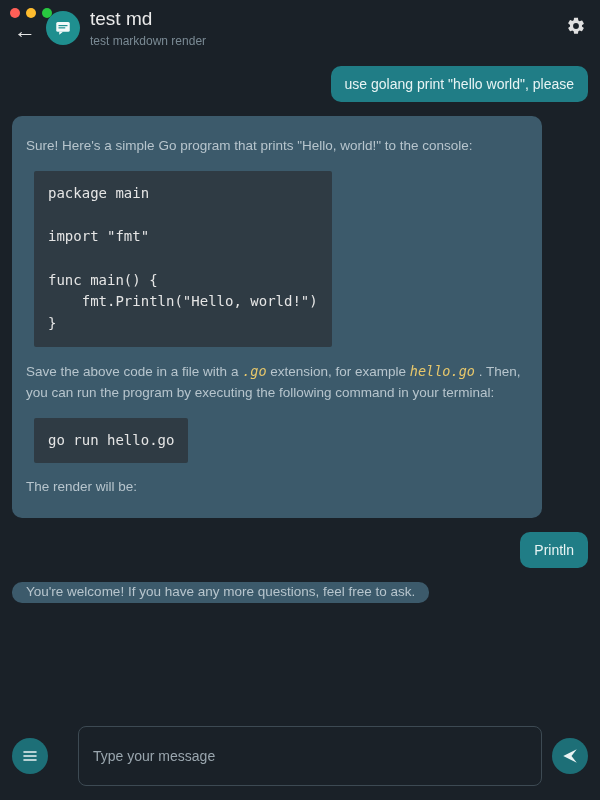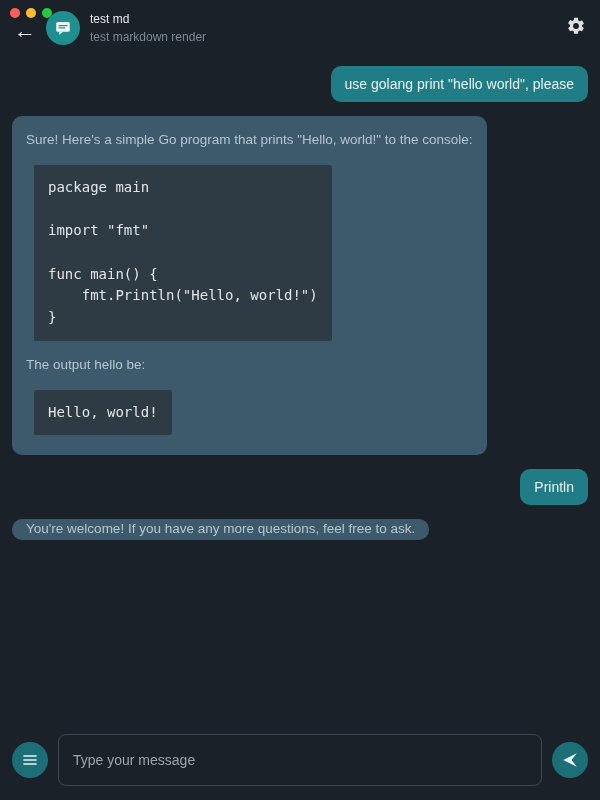--- a/index.html
+++ b/index.html
@@ -27,21 +27,21 @@
   }
   .back-arrow { color:#e6e6e6; font-size:22px; margin-left:0; margin-top:6px; cursor:pointer;}
   .avatar {
     width: 34px; height:34px; border-radius:50%;
     background:#1f8f8f;
     display:flex; align-items:center; justify-content:center;
     color:#fff; font-size:18px;
     position:relative;
   }
   .titleblock { flex:1; display:flex; flex-direction:column; }
-  .title { color:#eaeaea; font-size:12px; }
+  .title { color:#eaeaea; font-size:19px; }
   .subtitle { color:#7a8a94; font-size:12px; margin-top:4px;}
   .gear { color:#e0e0e0; font-size:18px; cursor:pointer; }
 
   .chat {
     padding: 10px 12px 80px 12px;
     display:flex; flex-direction:column; gap:14px;
     height: calc(100% - 56px);
     overflow:auto;
   }
   .bubble-user {
@@ -50,21 +50,21 @@
     color:#e8f4f4;
     padding:10px 14px;
     border-radius:10px;
     font-size:14px;
     max-width:80%;
   }
   .bubble-bot {
     align-self:flex-start;
     background:#3c5a6b;
     color:#cfd8de;
-    padding:10px 14px;
+    padding:16px 14px;
     border-radius:10px;
     font-size:13.5px;
     max-width:92%;
     line-height:1.55;
   }
   .codeblock {
     background:#2f3b44;
     color:#e5e5e5;
     padding:12px 14px;
     margin:10px 8px;
@@ -89,26 +89,26 @@
     padding:0 12px;
   }
   .roundbtn {
     width:36px; height:36px; border-radius:50%;
     background:#1d6f77;
     display:flex; align-items:center; justify-content:center;
     color:#eaf3f3; cursor:pointer;
     flex-shrink:0;
   }
   .inputbox {
-    flex:1; height:52px;
+    flex:1; height:60px;
     background:transparent;
     border:1px solid #3d4a53;
     border-radius:8px;
     padding:0 14px;
-    color:#cfd8de; font-size:14px;
+    color:#cfd8de; font-size:14px;margin-left:20px;
   }
   .inputbox::placeholder { color:#9aa6ae; }
 </style>
 </head>
 <body>
 
 <div class="window-dots">
   <div class="dot r"></div>
   <div class="dot y"></div>
   <div class="dot g"></div>
@@ -143,22 +143,26 @@
 
   <div class="bubble-bot">
     <div class="bottext bottext-block">Sure! Here's a simple Go program that prints "Hello, world!" to the console:</div>
     <div class="codeblock">package main
 
 import "fmt"
 
 func main() {
     fmt.Println("Hello, world!")
 }</div>
-    <div class="bottext bottext-block">The output hello be:</div>
-    <div class="codeblock" style="min-width:110px">Hello, world!</div>
+    <div class="bottext bottext-block">
+      <span>Save the above code in a file with a </span><span class="inline-code">.go</span><span> extension, for example </span><span class="inline-code">hello.go</span>
+      <span>. Then, you can run the program by executing the following command in your terminal:</span>
+    </div>
+    <div class="codeblock" style="min-width:140px">go run hello.go</div>
+    <div class="bottext bottext-block">The render will be:</div>
   </div>
 
   <div class="bubble-user">
     <span>Println</span>
   </div>
 
   <div class="bubble-bot" style="padding:0 14px">
     <span class="bottext">You're welcome! If you have any more questions, feel free to ask.</span>
   </div>
 

